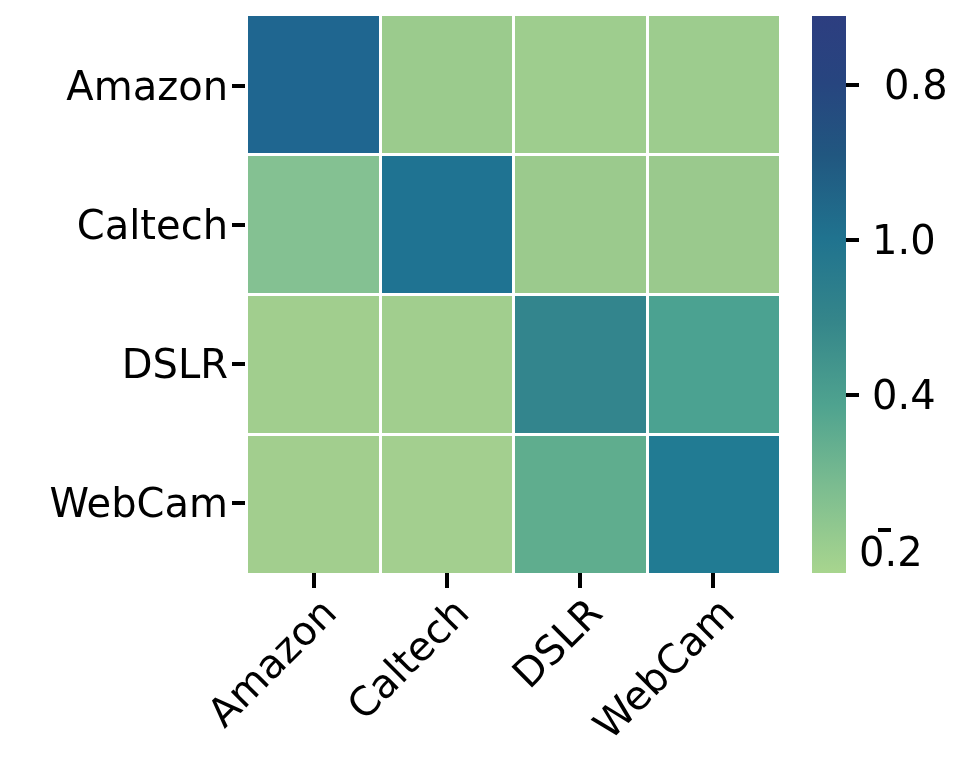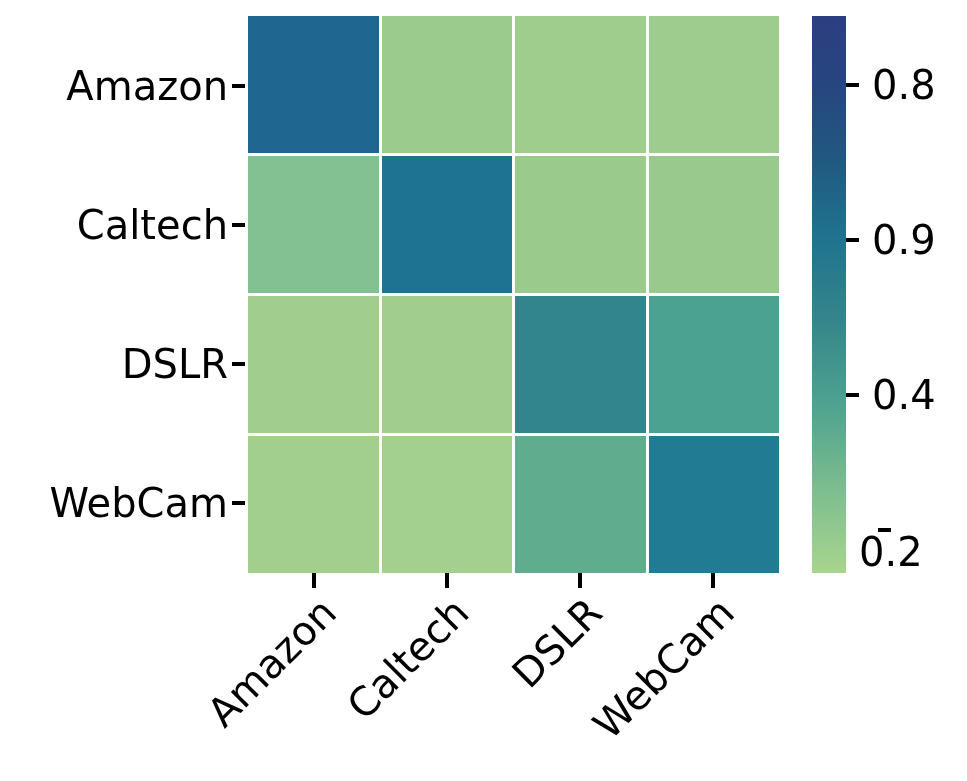--- a/index.html
+++ b/index.html
@@ -255,27 +255,27 @@
       <span class="x-tick-label">DSLR</span>
     </div>
     <div class="x-tick-col">
       <span class="x-tick-label">WebCam</span>
     </div>
   </div>
 
   <div id="colorbar-wrap">
     <div id="colorbar-gradient" style="background: linear-gradient(rgb(45, 62, 128) 0%, rgb(39, 69, 127) 12%, rgb(33, 87, 128) 25%, rgb(32, 115, 143) 40%, rgb(53, 134, 138) 55%, rgb(79, 163, 143) 70%, rgb(125, 189, 144) 85%, rgb(168, 213, 142) 100%);"></div>
     <div id="colorbar-ticks">
-        <div class="cb-tick" style="top: 12.4%;">
+        <div class="cb-tick" style="top: 12.4%; gap: 12px;">
           <span class="cb-tick-mark"></span>
           <span class="cb-tick-label">0.8</span>
         </div>
         <div class="cb-tick" style="top: 40.2%;">
           <span class="cb-tick-mark"></span>
-          <span class="cb-tick-label">0.9</span>
+          <span class="cb-tick-label">1.0</span>
         </div>
         <div class="cb-tick" style="top: 68%;">
           <span class="cb-tick-mark"></span>
           <span class="cb-tick-label">0.4</span>
         </div>
         <div class="cb-tick" style="top: 95.8%; flex-direction: column;">
           <span class="cb-tick-mark"></span>
           <span class="cb-tick-label">0.2</span>
         </div>
       </div>

